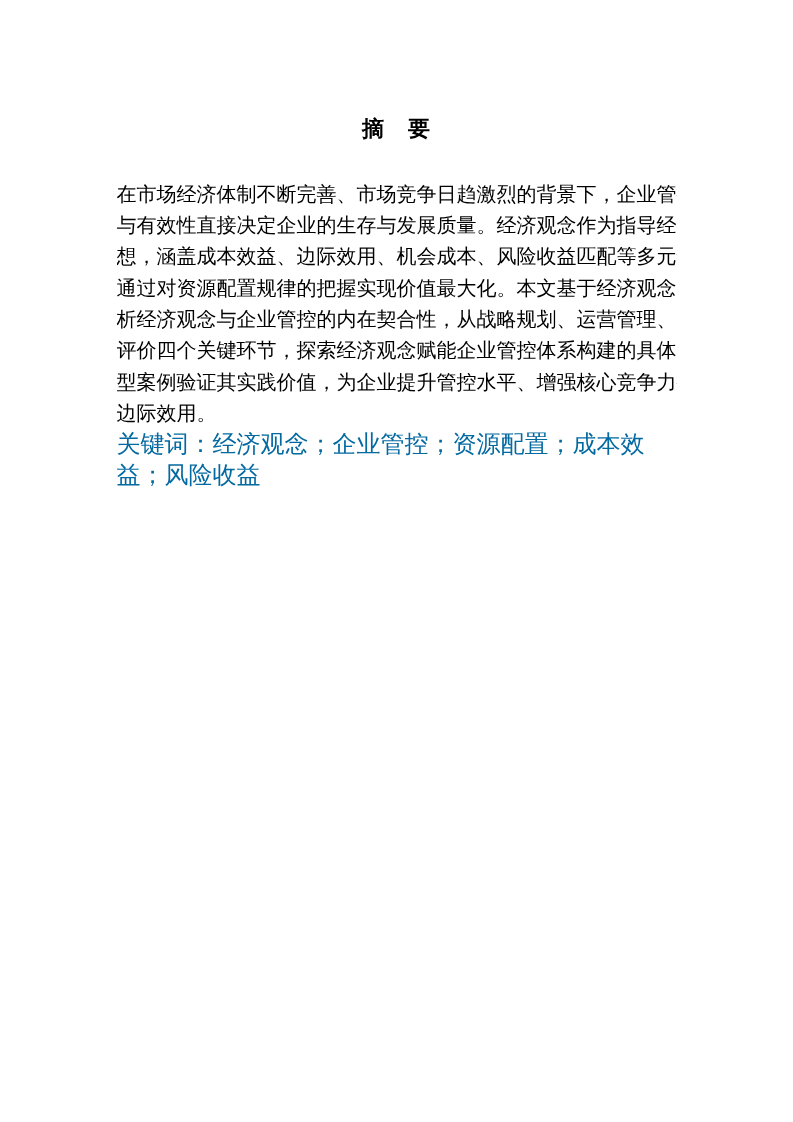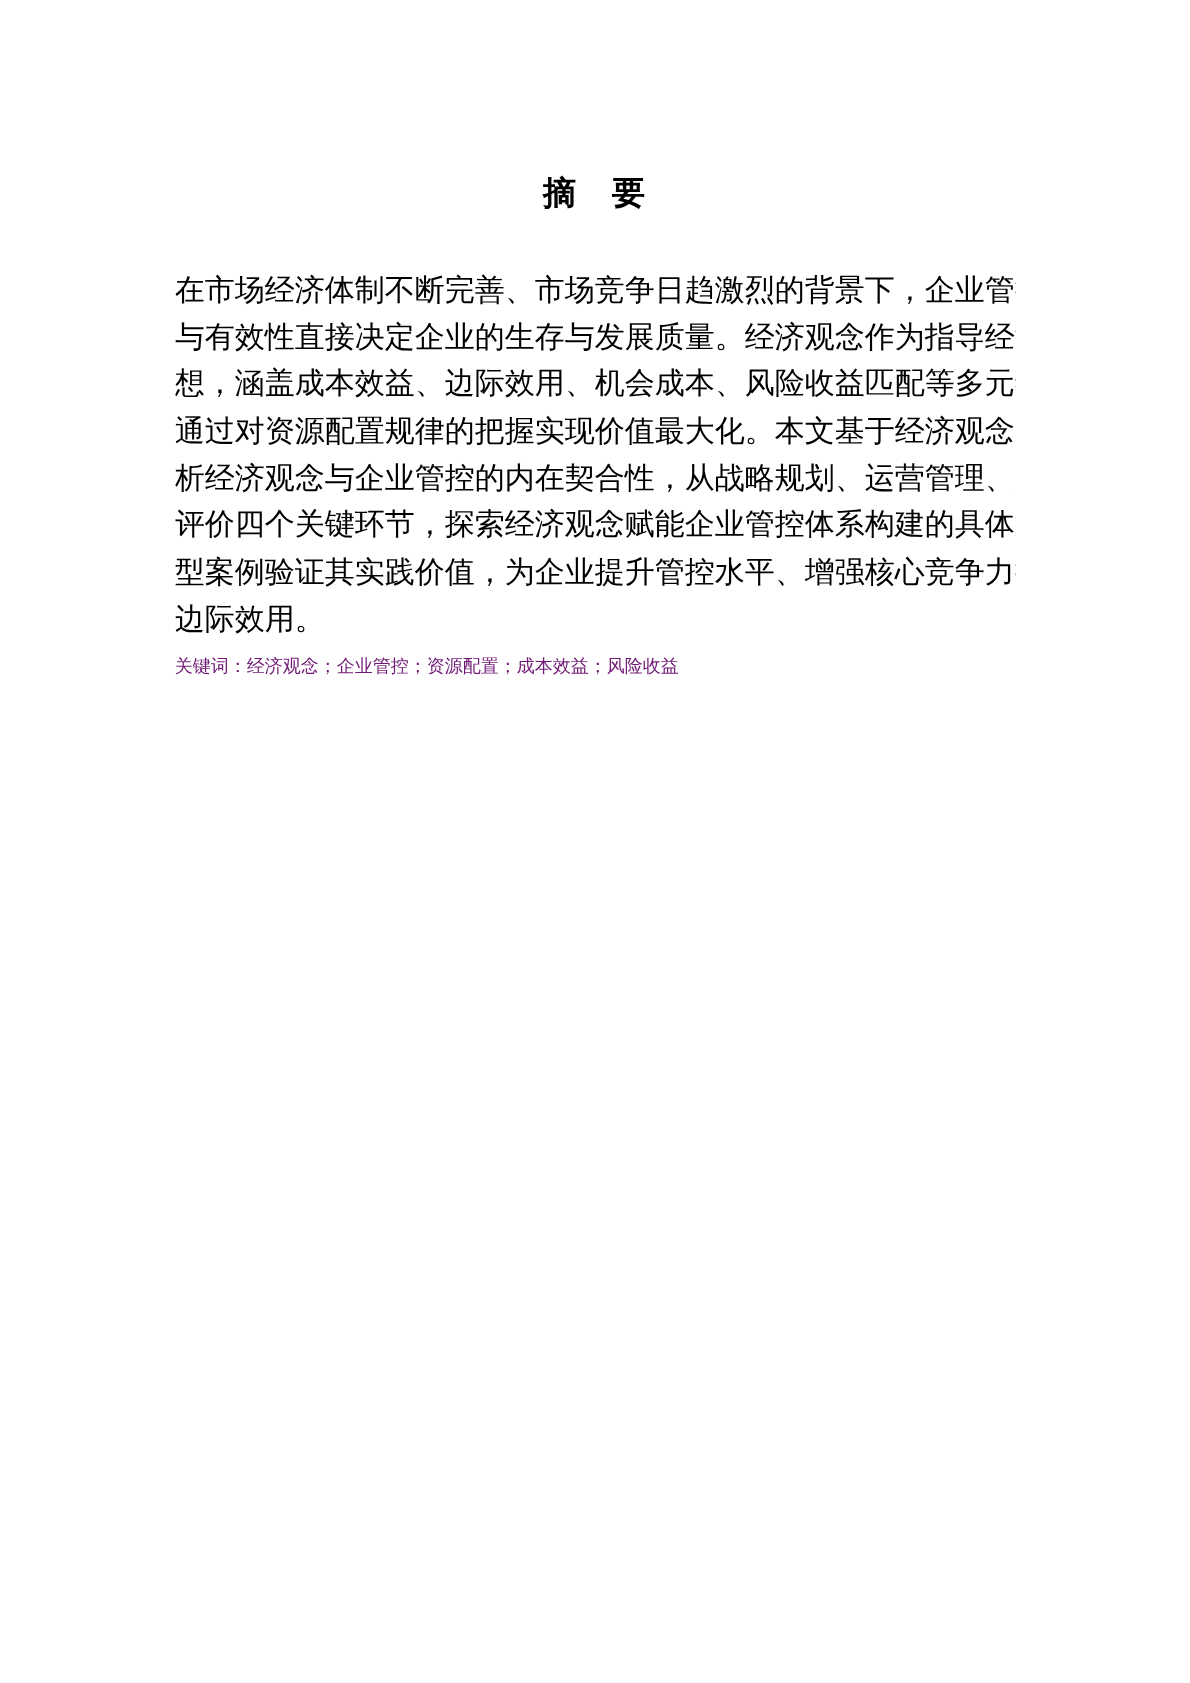--- a/index.html
+++ b/index.html
@@ -41,26 +41,26 @@
     text-justify: inter-character;
     overflow: hidden;
     color: #000000;
   }
   .abs-line.short {
     text-align: left;
     text-align-last: left;
     white-space: normal;
   }
   .keywords-line {
-    font-size: 12px;
+    font-size: 24px;
     line-height: 31.3px;
     height: 31.3px;
     text-align: left;
     text-align-last: left;
-    color: #701a75;
+    color: #0369a1;
   }
 </style>
 </head>
 <body>
 
 <div class="page">
 
   <h1 class="doc-title">摘　要</h1>
 
   <div class="abstract-block">

